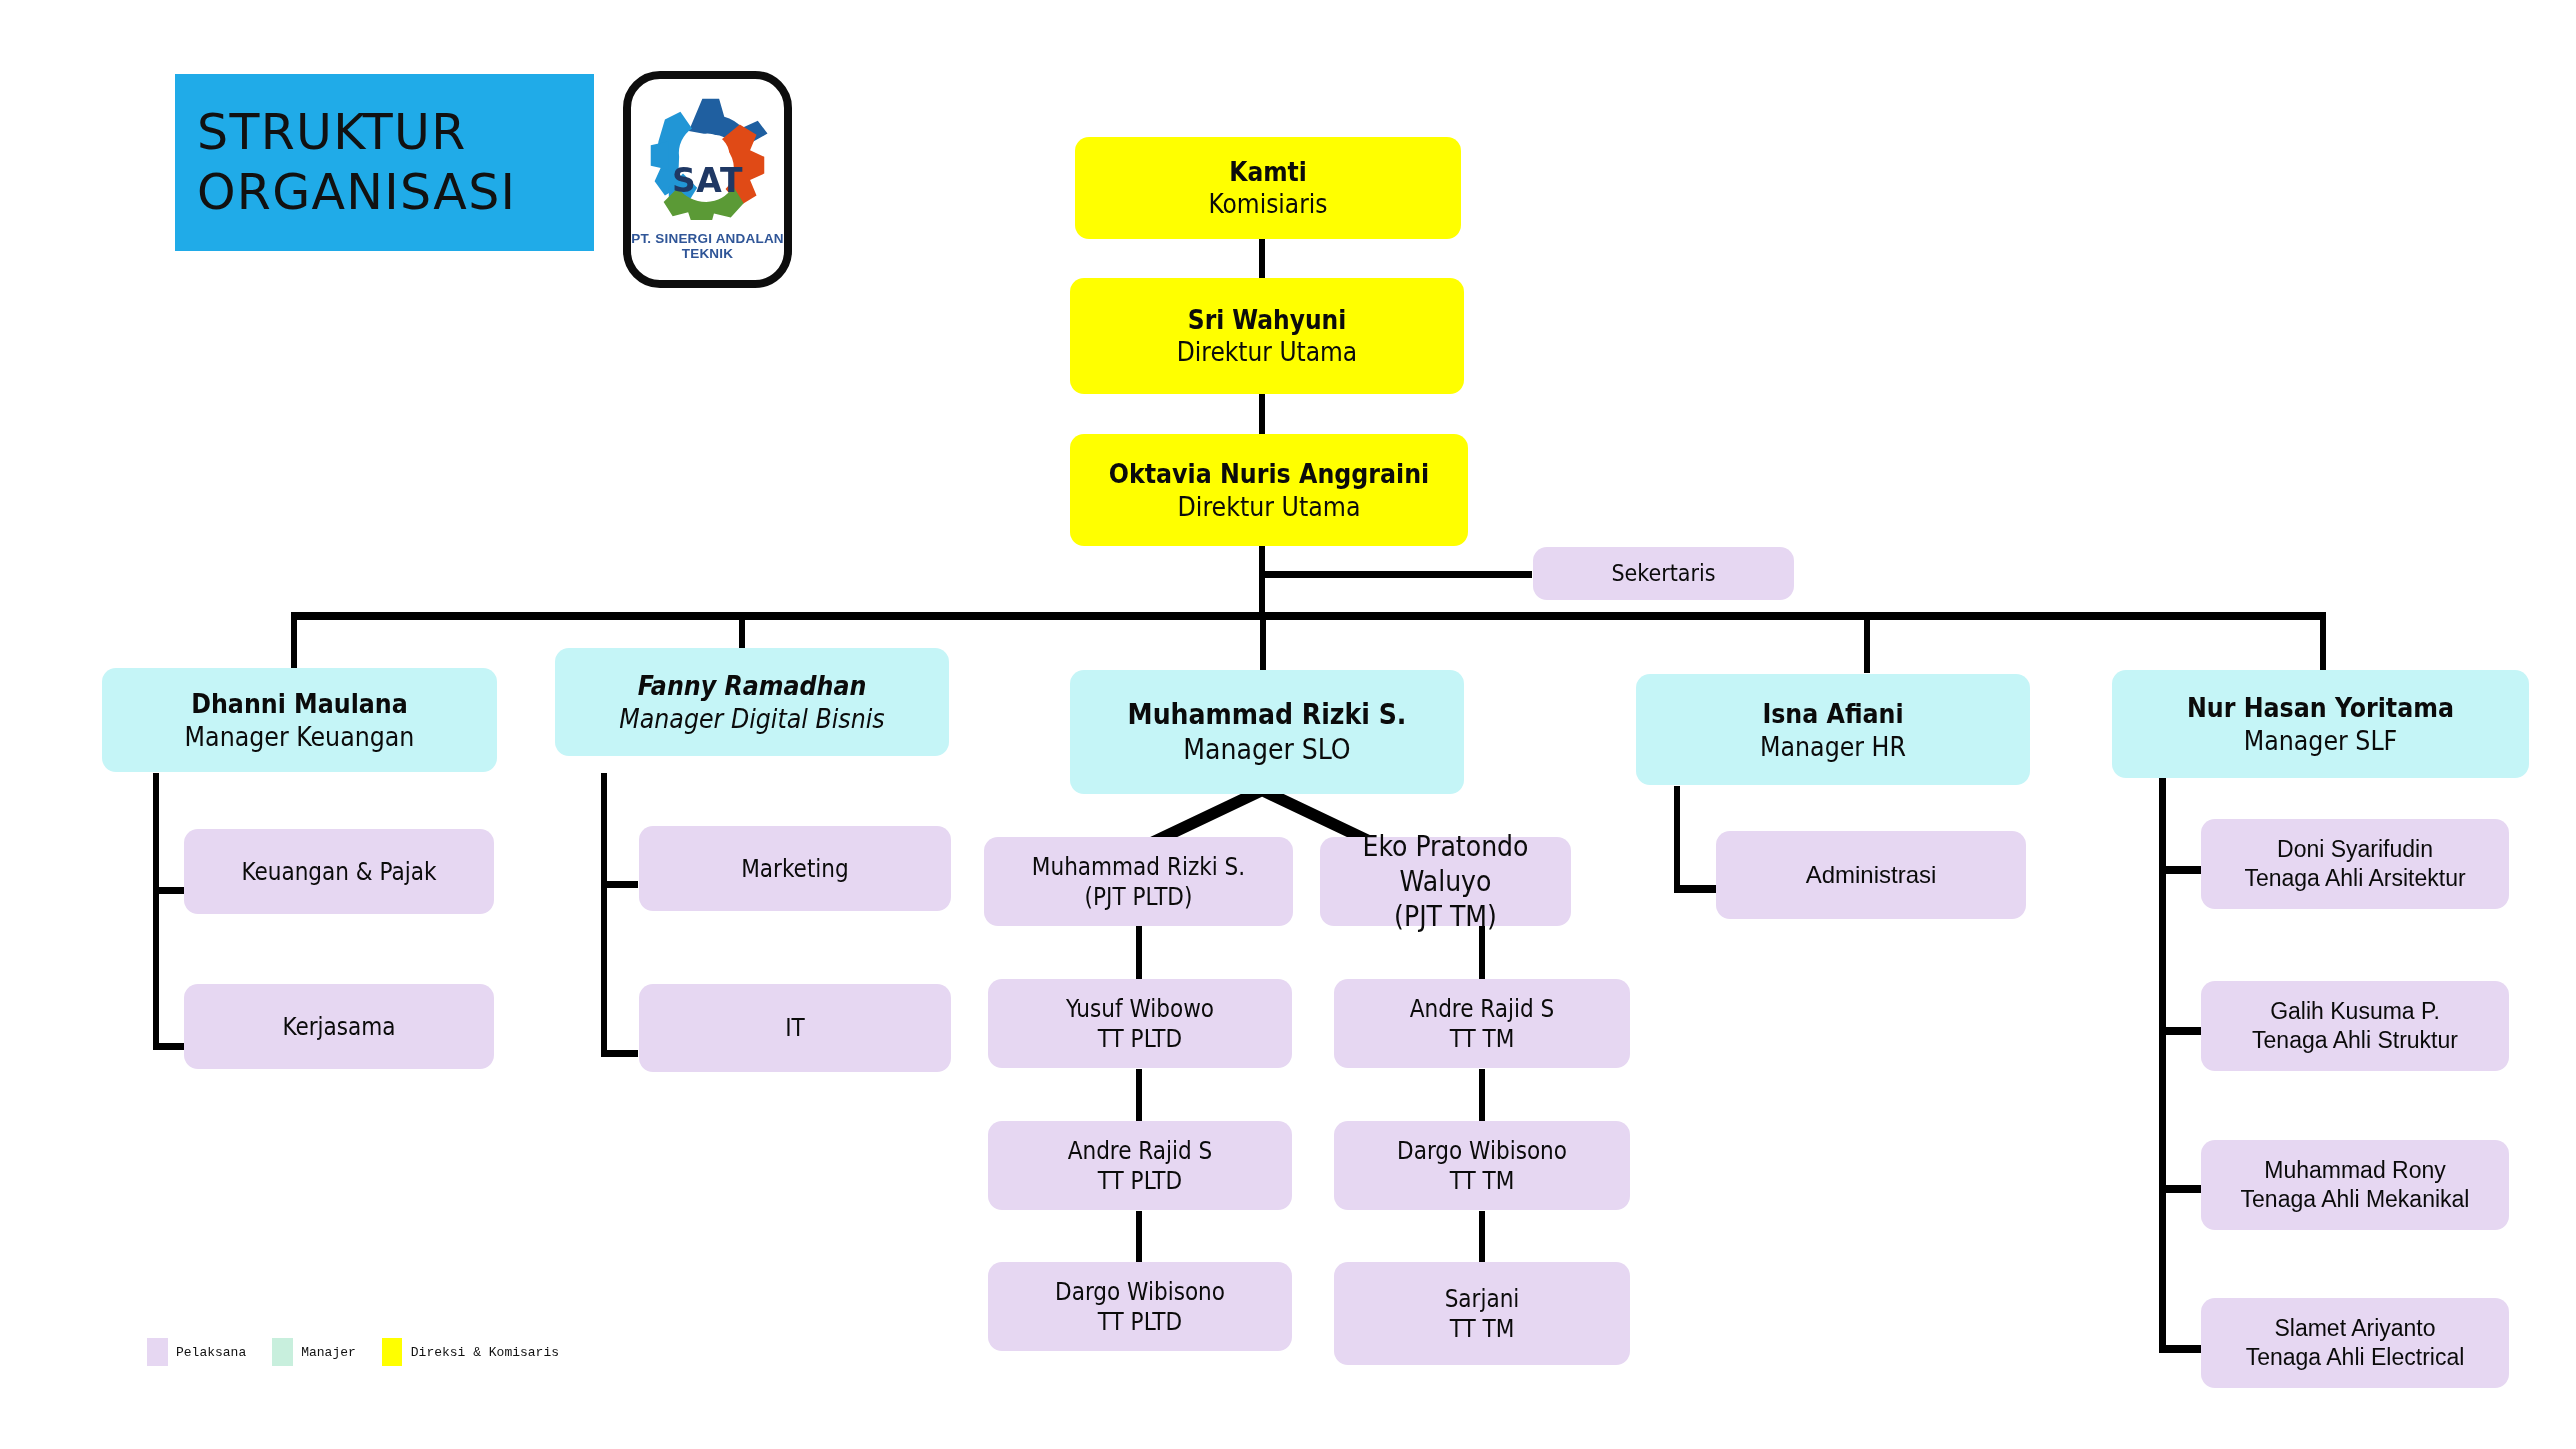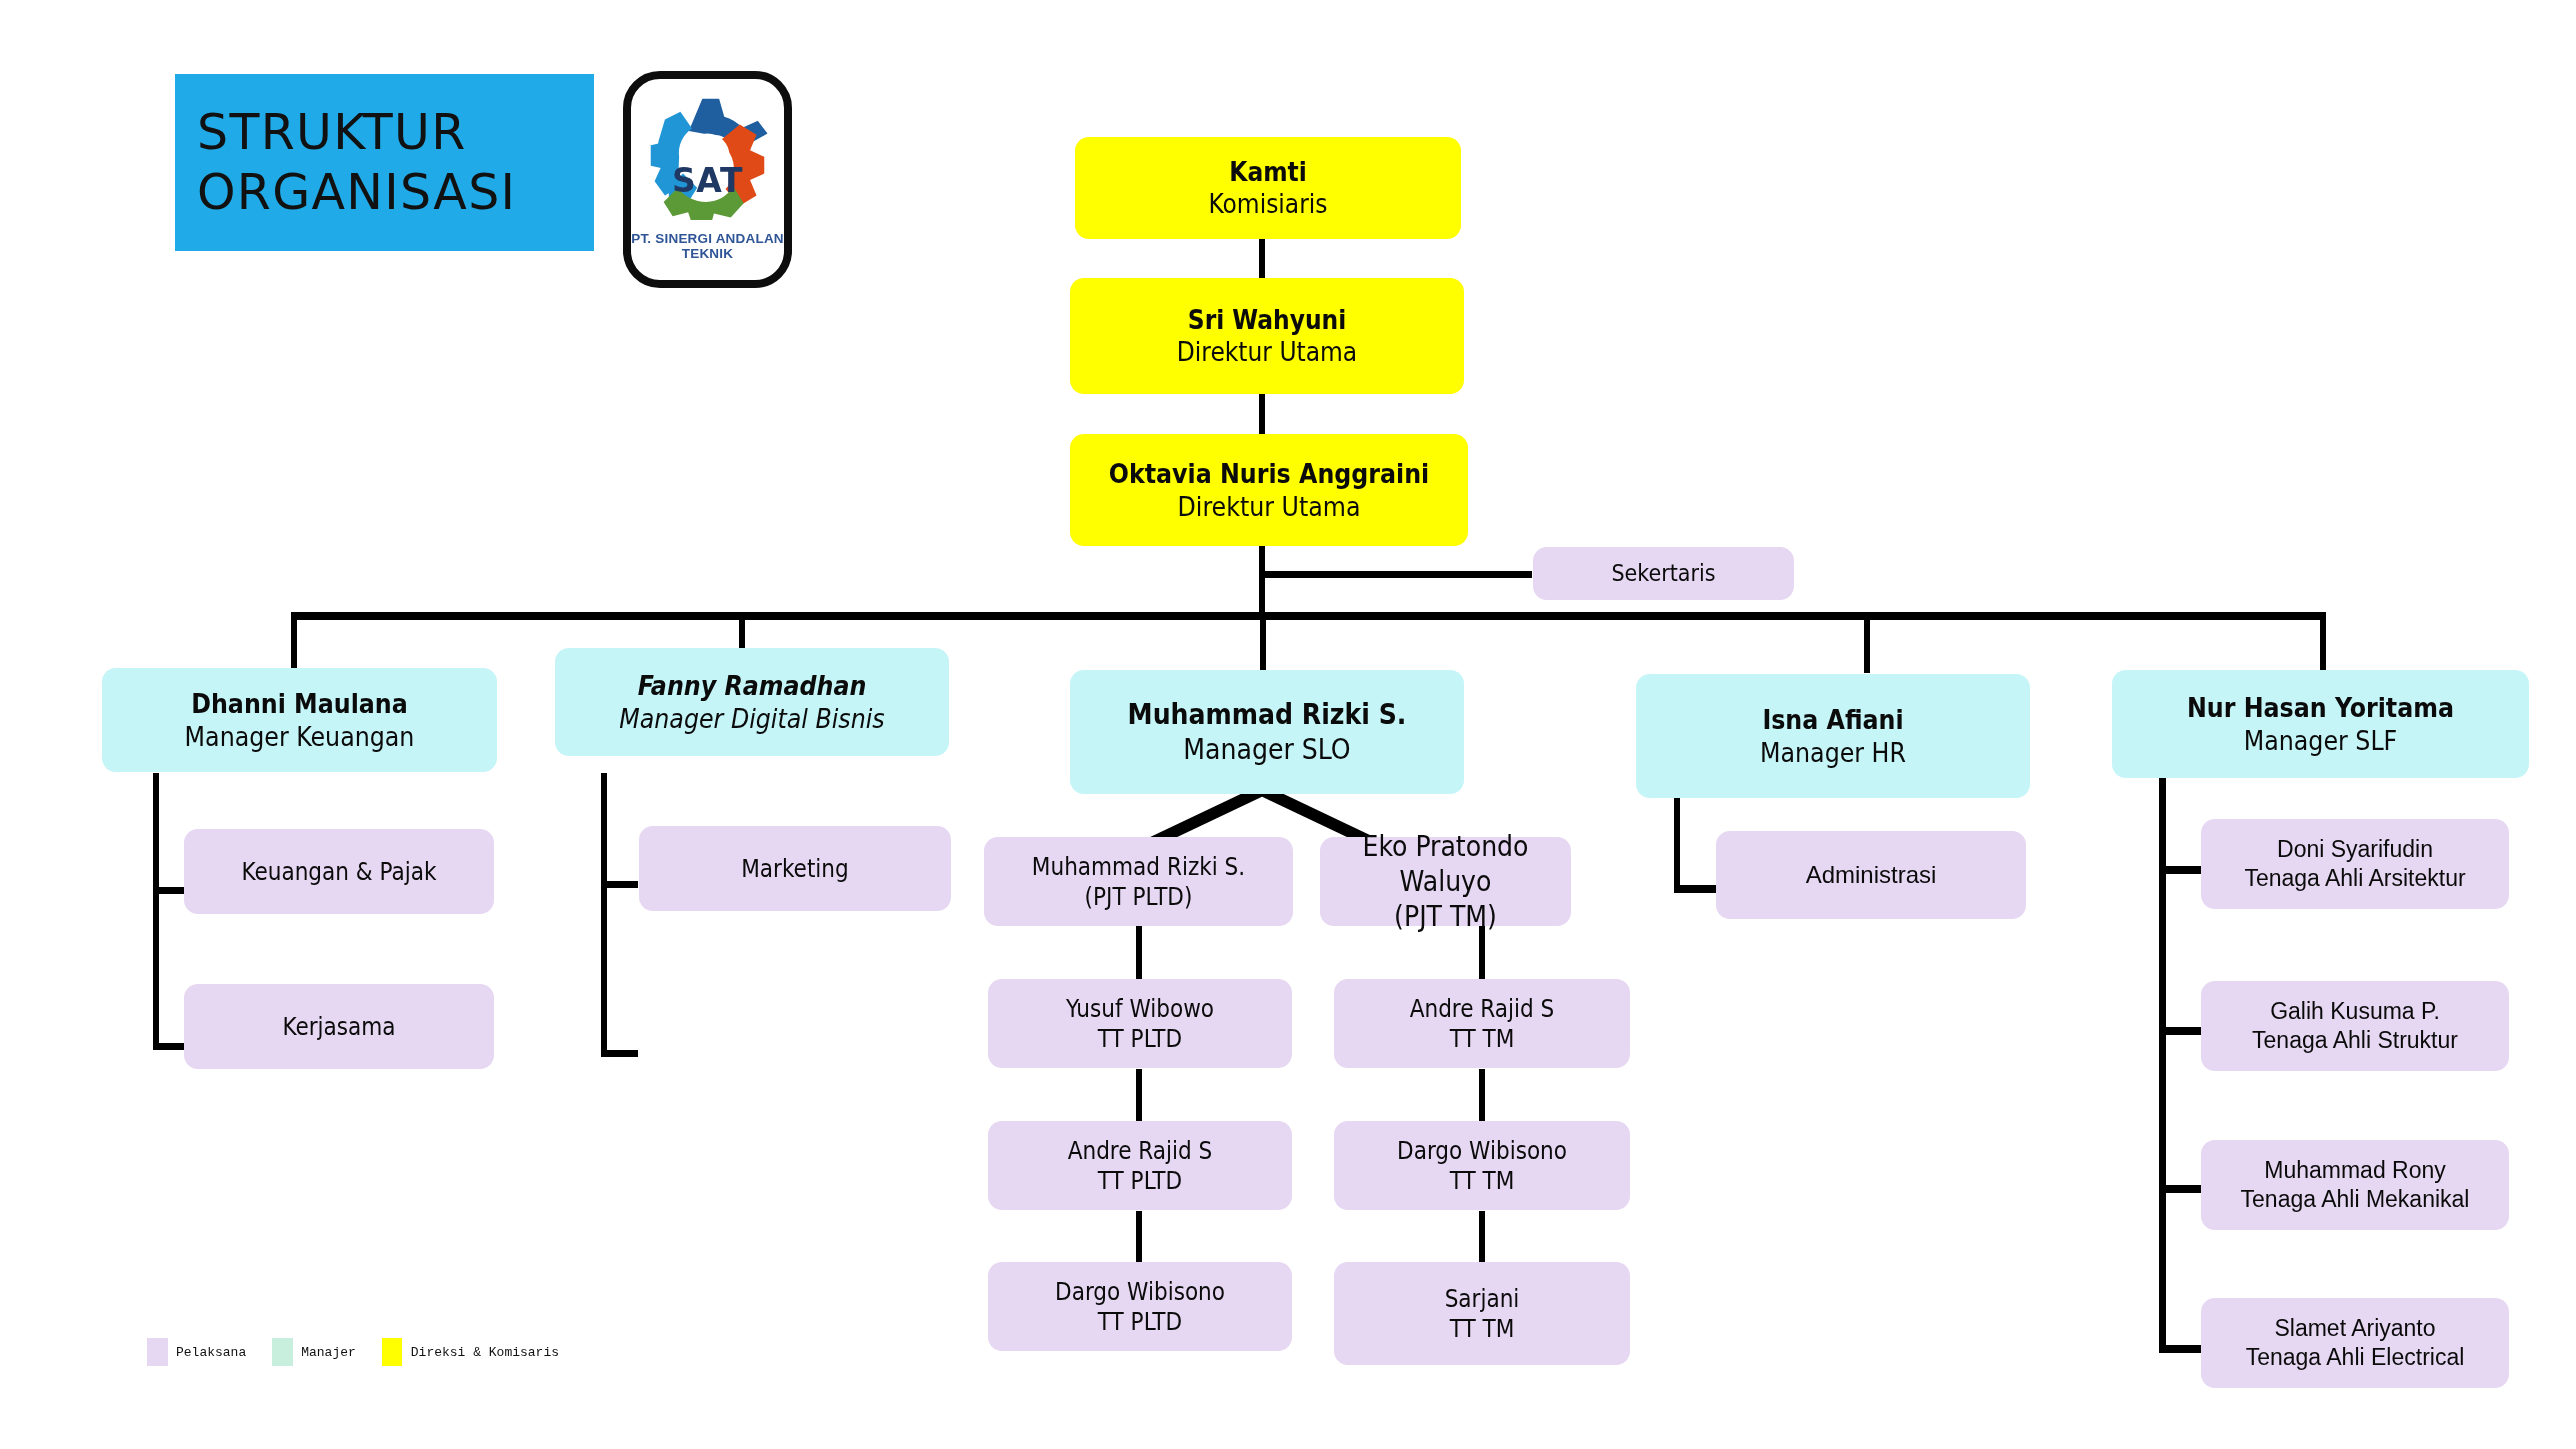--- a/index.html
+++ b/index.html
@@ -206,39 +206,42 @@
   <div class="node cyan condensed" style="left:555px; top:648px; width:394px; height:108px; font-size:26.4px;font-style:italic;">
     <span class="n-name l1">Fanny Ramadhan</span>
     <span class="n-role">Manager Digital Bisnis</span>
   </div>
 
   <div class="node cyan condensed" style="left:1070px; top:670px; width:394px; height:124px; font-size:28px;">
     <span class="n-name l1">Muhammad Rizki S.</span>
     <span class="n-role">Manager SLO</span>
   </div>
 
-  <div class="node cyan condensed" style="left:1636px; top:674px; width:394px; height:124px; font-size:26.4px;">
+  <div class="node cyan condensed" style="left:1636px; top:674px; width:394px; height:111px; font-size:26.4px;">
     <span class="n-name l1">Isna Afiani</span>
     <span class="n-role">Manager HR</span>
   </div>
 
   <div class="node cyan condensed" style="left:2112px; top:670px; width:417px; height:108px; font-size:26.4px;">
     <span class="n-name l1">Nur Hasan Yoritama</span>
     <span class="n-role">Manager SLF</span>
   </div>
 
   <div class="node purple condensed" style="left:184px; top:829px; width:310px; height:85px; font-size:24px;">
     <span class="n-name">Keuangan &amp; Pajak</span>
   </div>
   <div class="node purple condensed" style="left:184px; top:984px; width:310px; height:85px; font-size:24px;">
     <span class="n-name">Kerjasama</span>
   </div>
 
   <div class="node purple condensed" style="left:639px; top:826px; width:312px; height:85px; font-size:24px;">
     <span class="n-name">Marketing</span>
+  </div>
+  <div class="node purple condensed" style="left:639px; top:984px; width:312px; height:88px; font-size:24px;">
+    <span class="n-name">IT</span>
   </div>
 
   <div class="node purple condensed" style="left:984px; top:837px; width:309px; height:89px; font-size:24px;">
     <span class="n-name">Muhammad Rizki S.</span>
     <span class="n-role">(PJT PLTD)</span>
   </div>
   <div class="node purple condensed" style="left:988px; top:979px; width:304px; height:89px; font-size:24px;text-align:right;">
     <span class="n-name">Yusuf Wibowo</span>
     <span class="n-role">TT PLTD</span>
   </div>

